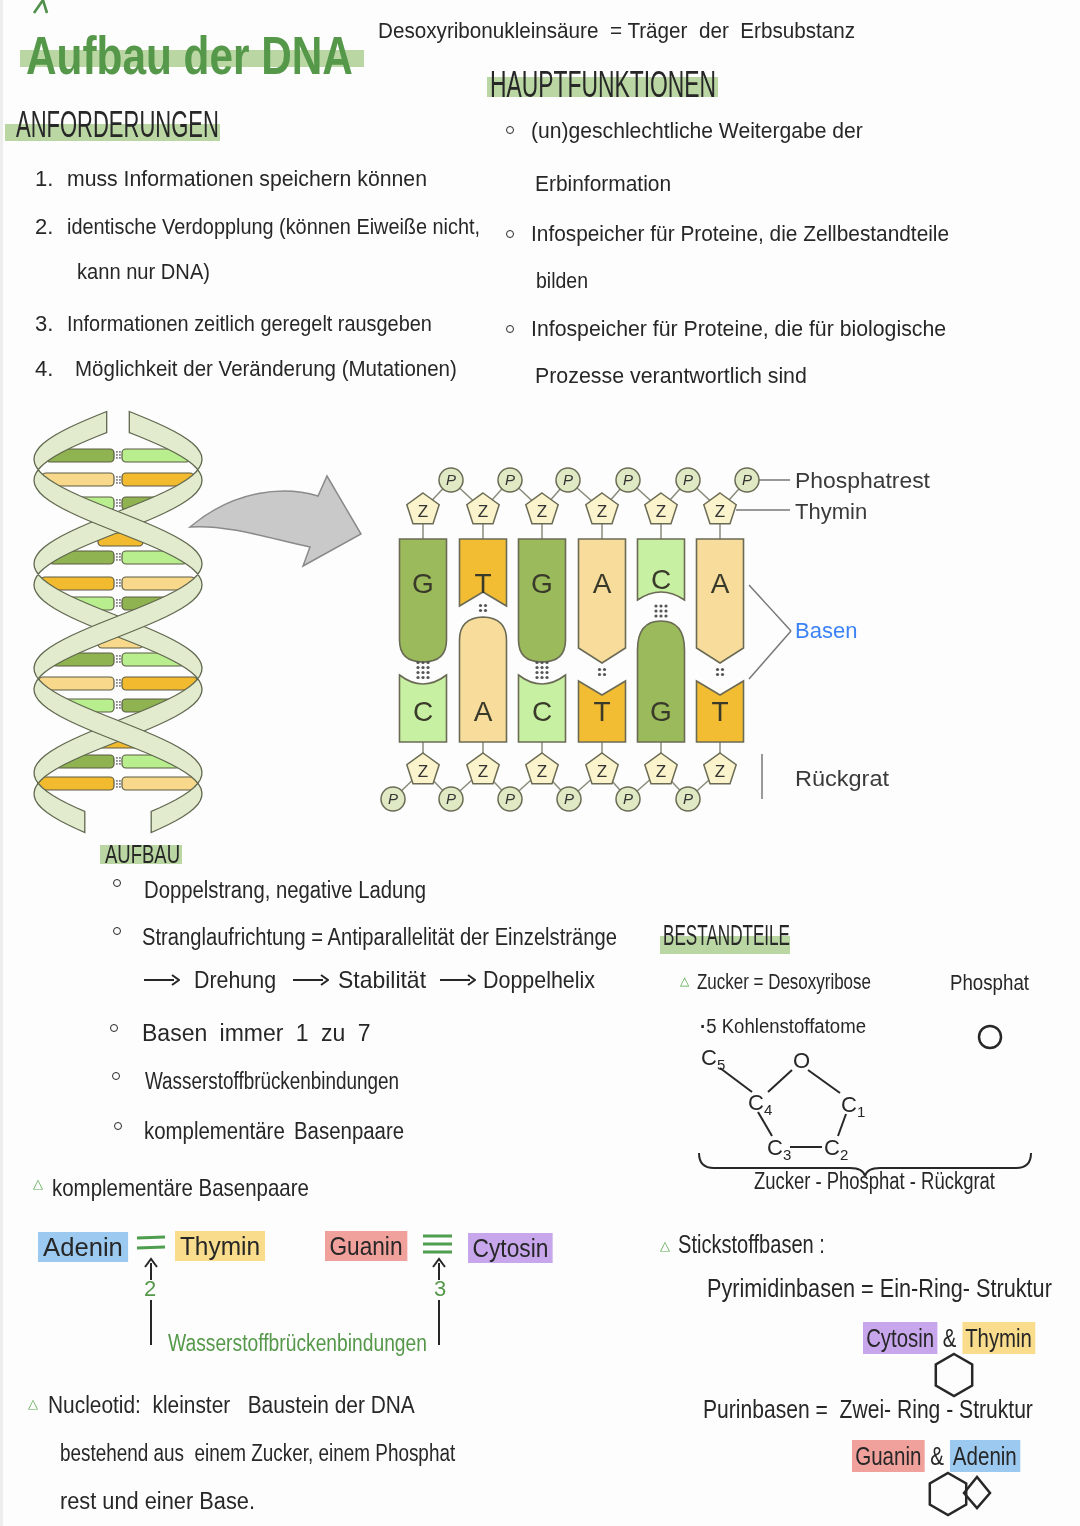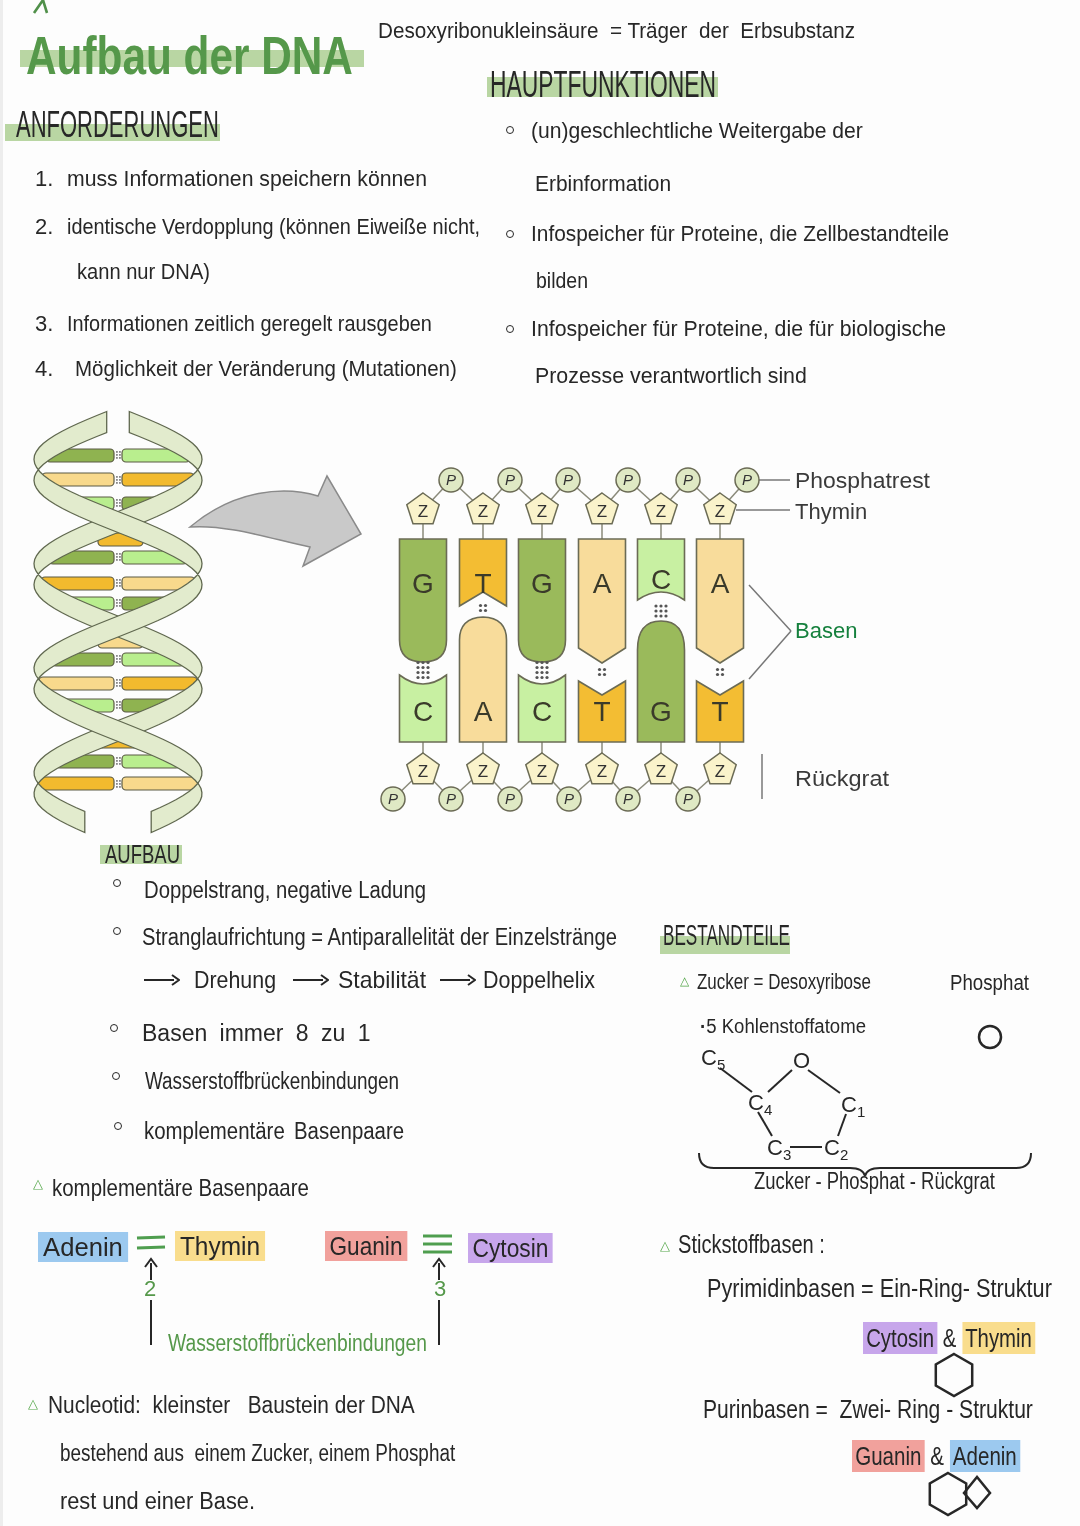--- a/index.html
+++ b/index.html
@@ -292,21 +292,21 @@
 <circle cx="337.5" cy="219.5" r="1.6" fill="#555"></circle>
 <circle cx="337.5" cy="224.5" r="1.6" fill="#555"></circle>
 <circle cx="342.5" cy="219.5" r="1.6" fill="#555"></circle>
 <circle cx="342.5" cy="224.5" r="1.6" fill="#555"></circle>
 <path d="M316.5,231 L340,245 L363.5,231 V292 H316.5 Z" fill="#f3bd33" stroke="#6b6b55" stroke-width="1.6"></path>
 <text x="340" y="143" font-size="28" text-anchor="middle" fill="#3a3a2a">A</text>
 <text x="340" y="271" font-size="28" text-anchor="middle" fill="#3a3a2a">T</text>
   </svg>
 <div id="t16" class="abs" style="left:795px;top:468px;font-size:22px;color:#3a3a3a;transform-origin:left top;transform:scaleX(1.041);">Phosphatrest</div>
 <div id="t17" class="abs" style="left:795px;top:499px;font-size:22px;color:#3a3a3a;transform-origin:left top;">Thymin</div>
-<div id="t18" class="abs" style="left:795px;top:618px;font-size:22px;color:#15803d;transform-origin:left top;">Basen</div>
+<div id="t18" class="abs" style="left:795px;top:618px;font-size:22px;color:#3b82f6;transform-origin:left top;">Basen</div>
 <div id="t19" class="abs" style="left:795px;top:766px;font-size:22px;color:#3a3a3a;transform-origin:left top;transform:scaleX(1.068);">Rückgrat</div>
 <div class="abs" style="left:100px;top:845px;width:82px;height:19px;background:#b9d6a3;"></div>
 <div id="t20" class="abs" style="left:105px;top:839px;font-size:26px;transform-origin:left top;transform:scaleX(0.711);">AUFBAU</div>
 <div class="bul" style="left:113px;top:879px;"></div>
 <div id="t21" class="abs" style="left:144px;top:877px;font-size:23px;transform-origin:left top;transform:scaleX(0.882);">Doppelstrang, negative Ladung</div>
 <div class="bul" style="left:113px;top:927px;"></div>
 <div id="t22" class="abs" style="left:142px;top:924px;font-size:23px;transform-origin:left top;transform:scaleX(0.877);">Stranglaufrichtung = Antiparallelität der Einzelstränge</div>
 <div class="abs" style="left:144px;top:972px;"><svg width="36" height="12" viewBox="0 0 36 12">
       <line x1="0" y1="6" x2="30" y2="6" stroke="#272727" stroke-width="2"></line>
       <path d="M28,1 L35,6 L28,11" fill="none" stroke="#272727" stroke-width="2"></path>
@@ -316,21 +316,21 @@
       <line x1="0" y1="6" x2="30" y2="6" stroke="#272727" stroke-width="2"></line>
       <path d="M28,1 L35,6 L28,11" fill="none" stroke="#272727" stroke-width="2"></path>
     </svg></div>
 <div id="t24" class="abs" style="left:338px;top:966px;font-size:24px;transform-origin:left top;transform:scaleX(0.956);">Stabilität</div>
 <div class="abs" style="left:440px;top:972px;"><svg width="36" height="12" viewBox="0 0 36 12">
       <line x1="0" y1="6" x2="30" y2="6" stroke="#272727" stroke-width="2"></line>
       <path d="M28,1 L35,6 L28,11" fill="none" stroke="#272727" stroke-width="2"></path>
     </svg></div>
 <div id="t25" class="abs" style="left:483px;top:966px;font-size:24px;transform-origin:left top;transform:scaleX(0.893);">Doppelhelix</div>
 <div class="bul" style="left:110px;top:1024px;"></div>
-<div id="t26" class="abs" style="left:142px;top:1020px;font-size:23px;word-spacing:6px;transform-origin:left top;">Basen immer 8 zu 1</div>
+<div id="t26" class="abs" style="left:142px;top:1020px;font-size:23px;word-spacing:6px;transform-origin:left top;">Basen immer 1 zu 7</div>
 <div class="bul" style="left:112px;top:1072px;"></div>
 <div id="t27" class="abs" style="left:145px;top:1068px;font-size:23px;transform-origin:left top;transform:scaleX(0.821);">Wasserstoffbrückenbindungen</div>
 <div class="bul" style="left:114px;top:1122px;"></div>
 <div id="t28" class="abs" style="left:144px;top:1118px;font-size:23px;word-spacing:4px;transform-origin:left top;transform:scaleX(0.888);">komplementäre Basenpaare</div>
 <div class="abs tri" style="left:33px;top:1176px;font-size:13px;">△</div>
 <div id="t29" class="abs" style="left:52px;top:1174px;font-size:24px;transform-origin:left top;transform:scaleX(0.852);">komplementäre Basenpaare</div>
 <div id="t30" class="abs" style="left:38px;top:1233px;font-size:25px;transform-origin:left top;transform:scaleX(1.024);"><span style="background:#9cc9ef;padding:1px 5px;">Adenin</span></div>
 <div id="t31" class="abs" style="left:175px;top:1232px;font-size:25px;transform-origin:left top;transform:scaleX(0.979);"><span style="background:#f9dd8d;padding:1px 5px;">Thymin</span></div>
 <div id="t32" class="abs" style="left:325px;top:1232px;font-size:25px;transform-origin:left top;transform:scaleX(0.905);"><span style="background:#f1a19c;padding:1px 5px;">Guanin</span></div>
 <div id="t33" class="abs" style="left:468px;top:1234px;font-size:25px;transform-origin:left top;transform:scaleX(0.910);"><span style="background:#c7a6eb;padding:1px 5px;">Cytosin</span></div>

